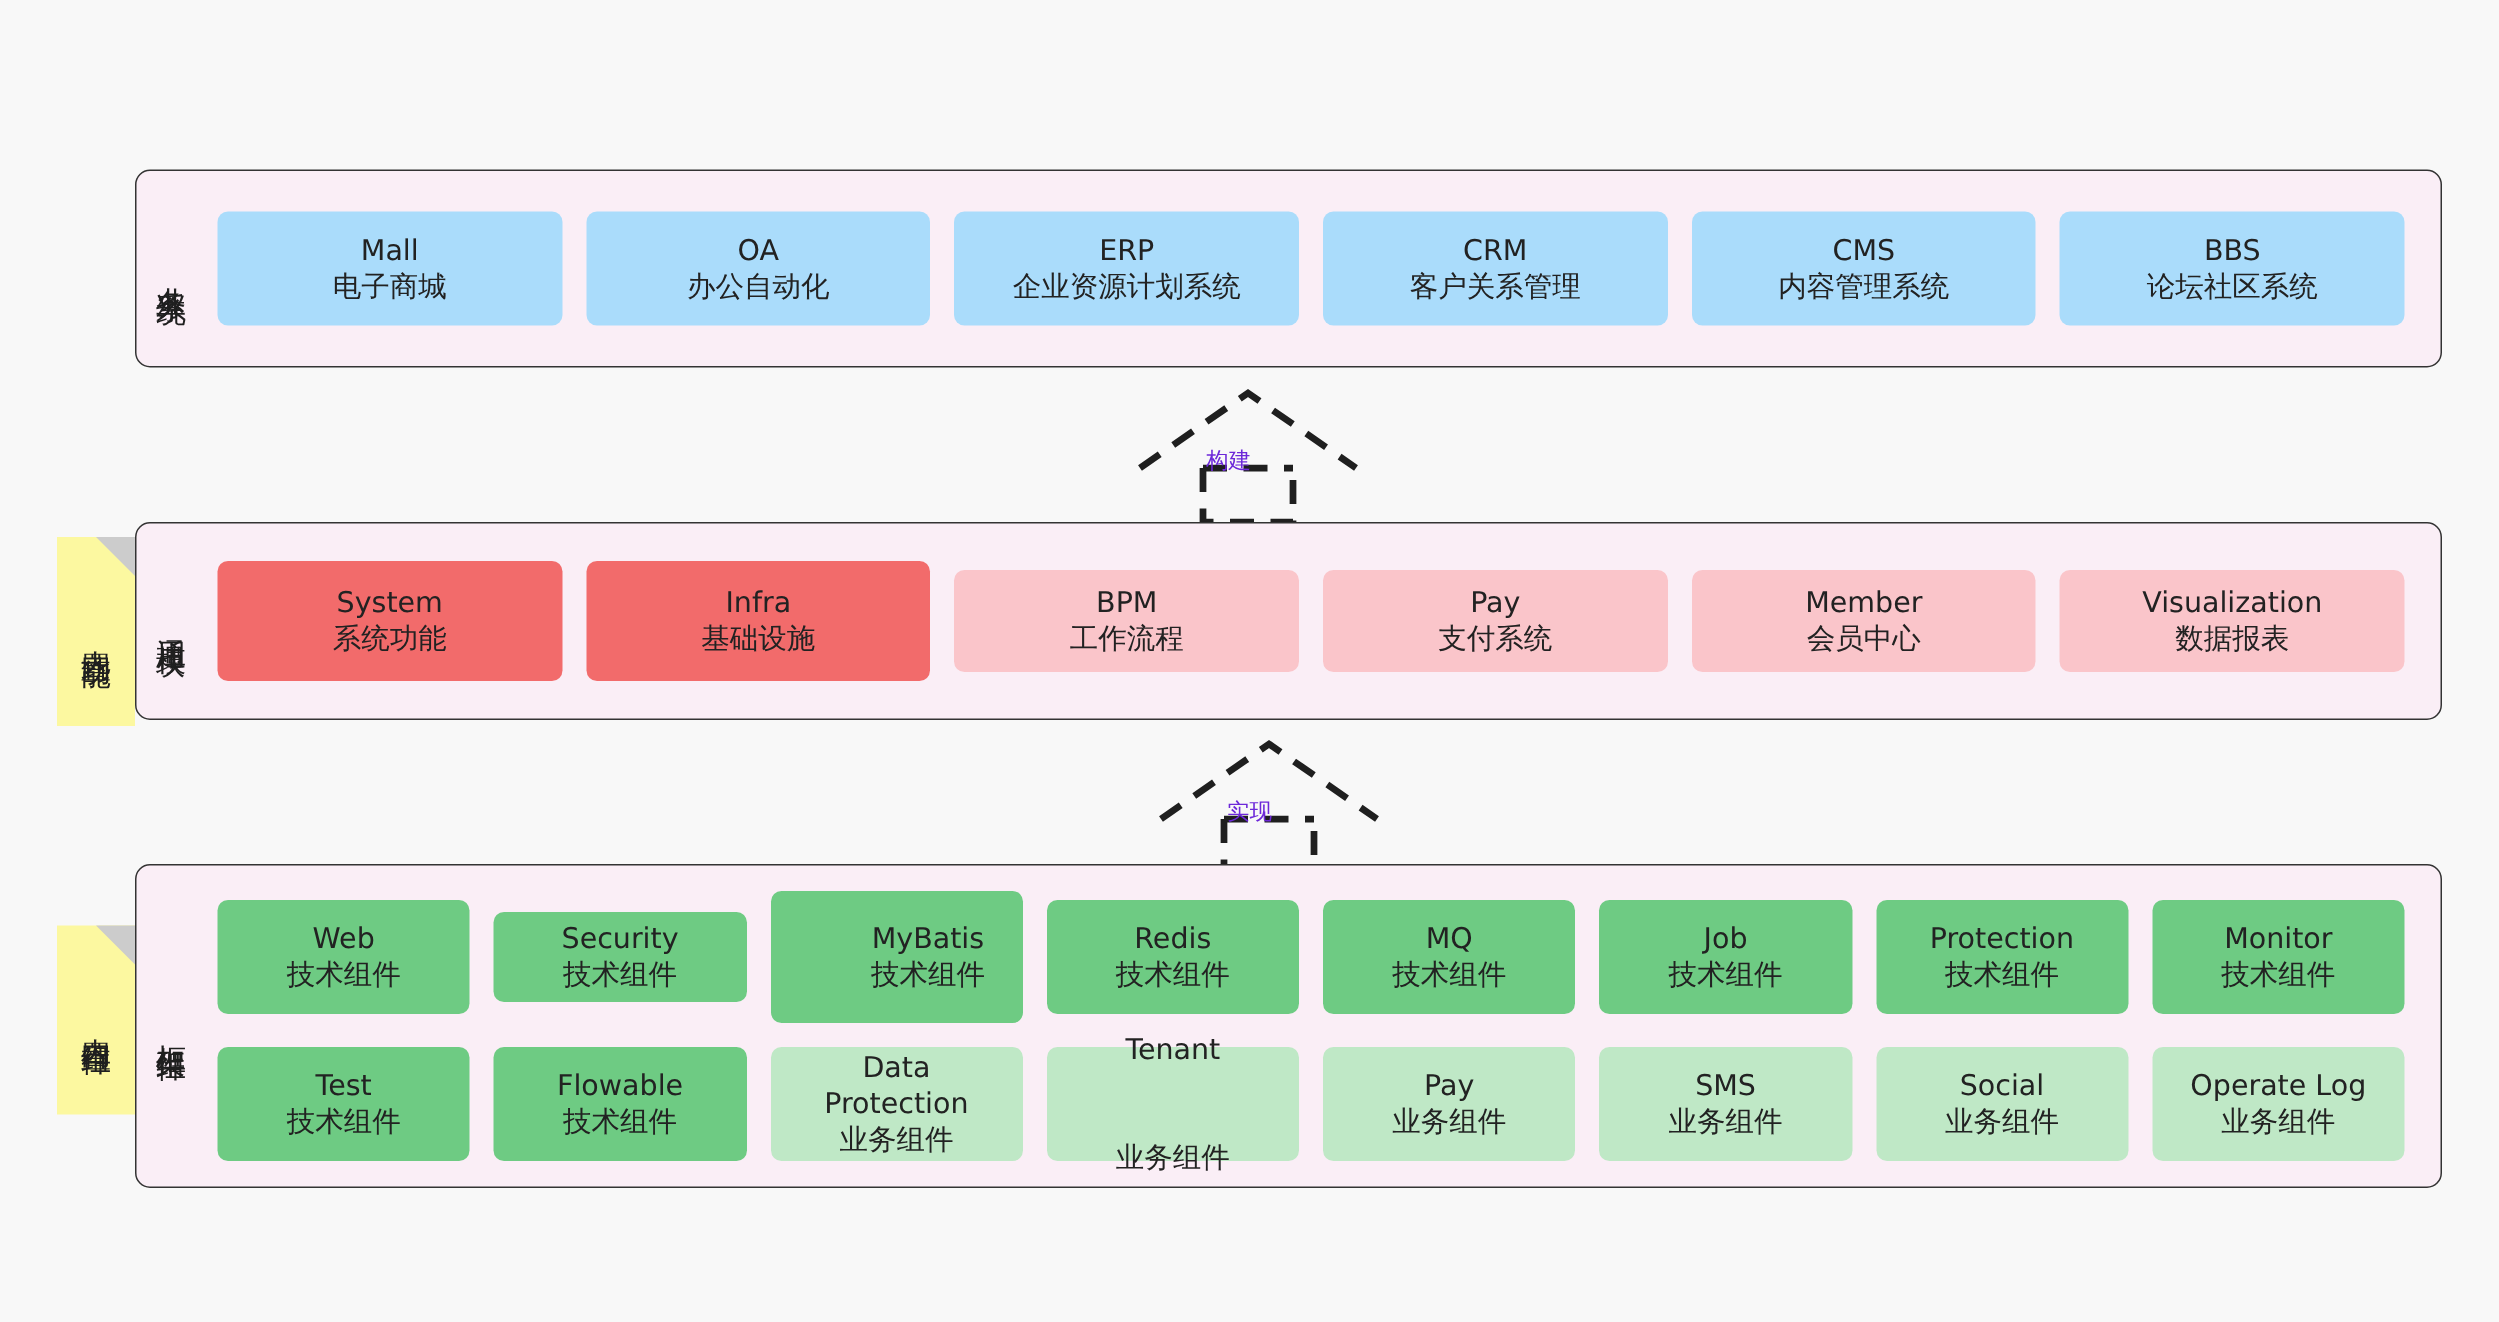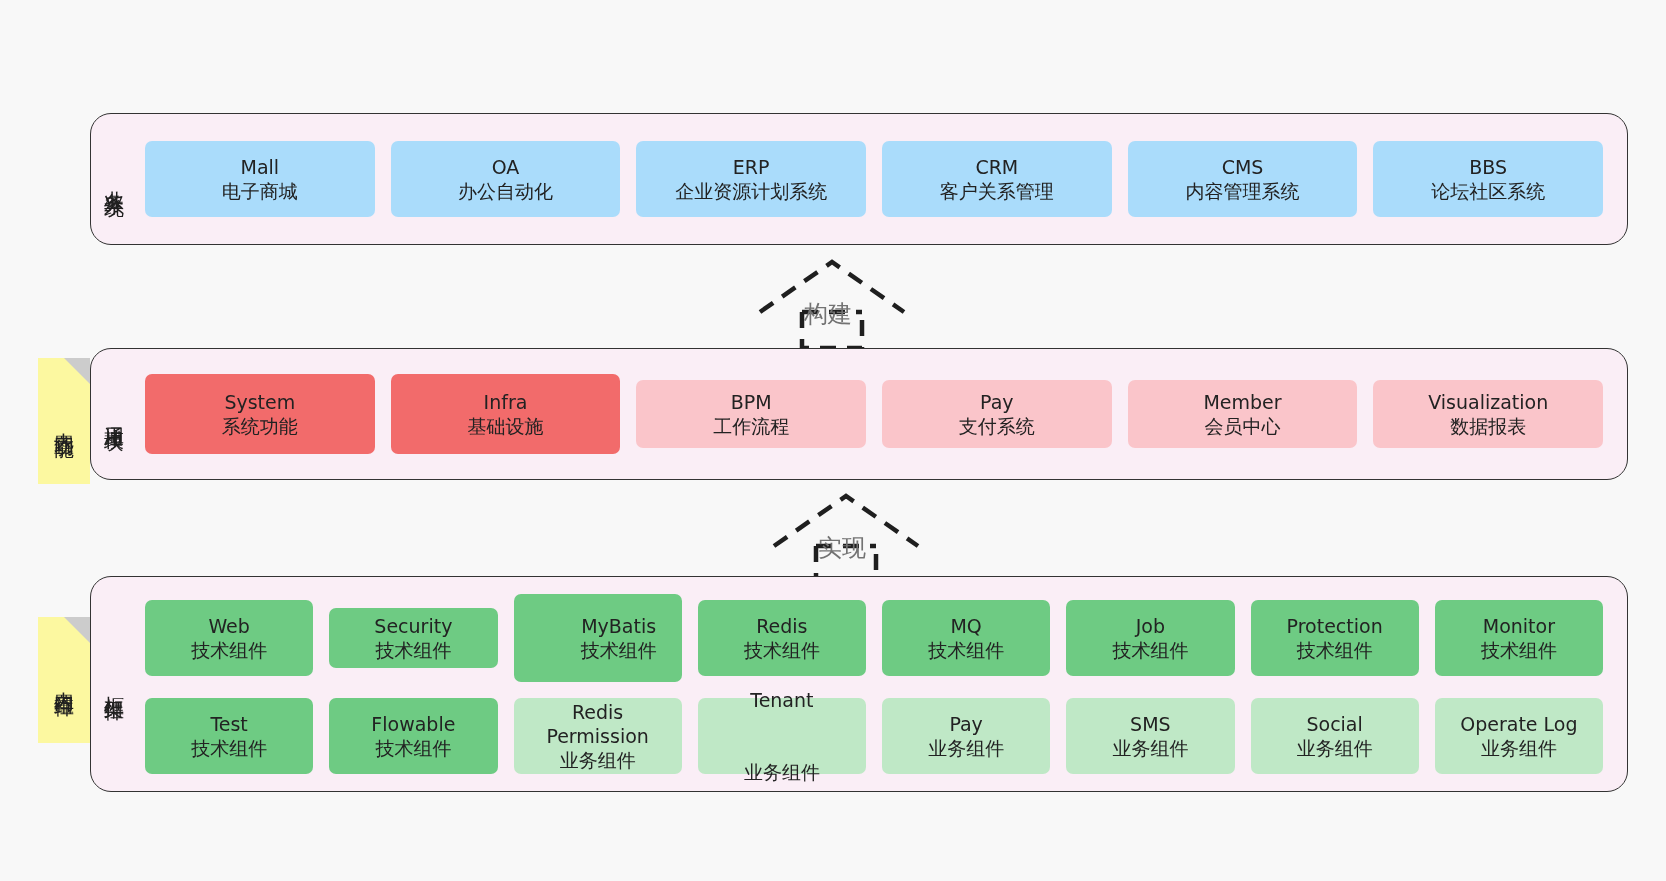--- a/index.html
+++ b/index.html
@@ -14,21 +14,21 @@
     height: 881px;
     background: #f8f8f8;
     overflow: hidden;
   }
 
   
   .layer {
     position: absolute;
     background: #faeef6;
     border: 1.6px solid #333333;
-    border-radius: 21px;
+    border-radius: 10px;
     display: flex;
     align-items: stretch;
   }
   .layer-title {
     flex: 0 0 auto;
     width: 46px;
     display: flex;
     align-items: center;
     justify-content: center;
     font-size: 20px;
@@ -100,22 +100,22 @@
     width: 0; height: 0;
     border-top: 26px solid #cccccc;
     border-left: 26px solid transparent;
   }
 
   
   .arrow { position: absolute; }
   .arrow svg { display: block; overflow: visible; }
   .arrow-label {
     position: absolute;
-    font-size: 24px;
-    color: #737373;
+    font-size: 15px;
+    color: #6d28d9;
     background: transparent;
     white-space: nowrap;
     font-family: "DejaVu Sans", sans-serif;
   }
 </style>
 </head>
 <body>
 
 <div id="canvas">
 
@@ -308,21 +308,21 @@
           </div>
         </div>
         <div class="cellwrap">
           <div class="box green" style="height:76px;">
             <span class="en">Flowable</span>
             <span class="cn">技术组件</span>
           </div>
         </div>
         <div class="cellwrap">
           <div class="box lgreen" style="height:76px; padding:2px 26px;">
-            <span class="en">Redis Permission</span>
+            <span class="en">Data Protection</span>
             <span class="cn">业务组件</span>
           </div>
         </div>
         <div class="cellwrap">
           <div class="box lgreen" style="height:76px;gap:48px;">
             <span class="en">Tenant</span>
             <span class="cn">业务组件</span>
           </div>
         </div>
         <div class="cellwrap">

